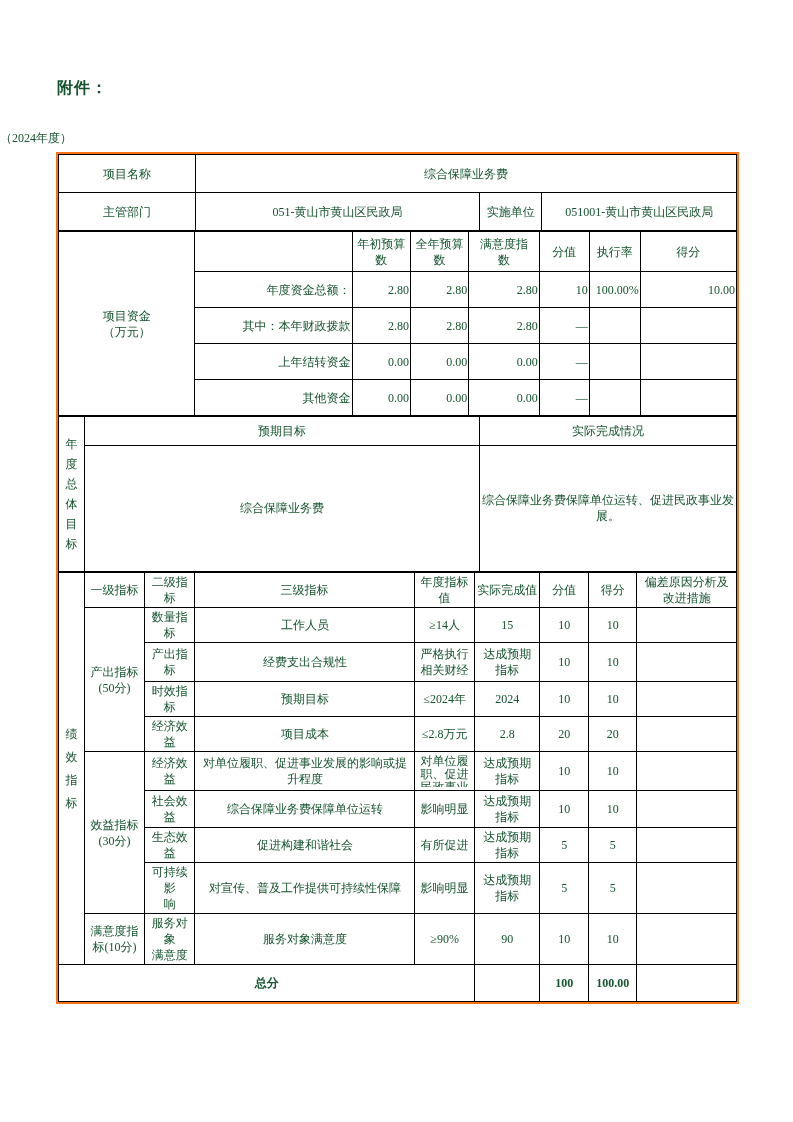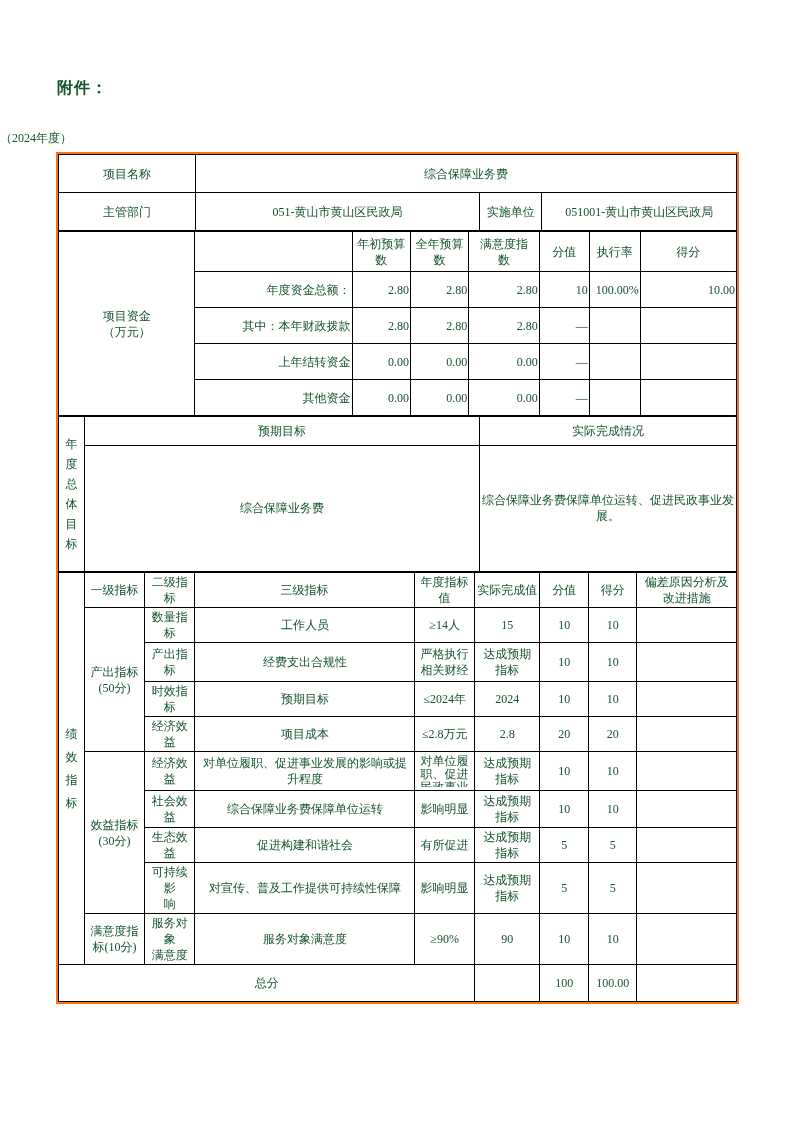--- a/index.html
+++ b/index.html
@@ -20,21 +20,21 @@
     position:absolute; left:56px; top:152px; width:679px;
     border:2px solid #f97316;
   }
   table { border-collapse:collapse; table-layout:fixed; width:100%; }
   td {
     border:1px solid #000; font-size:12px; line-height:16px;
     text-align:center; vertical-align:middle; padding:1px;
     white-space:pre-line; overflow:hidden; word-break:break-all;
   }
   .left { text-align:center; padding-left:2px; }
-  .bold { font-weight:normal; }
+  .bold { font-weight:bold; }
   .vert div { width:13px; margin:16px auto; line-height:20px; }
   .vert4 div { line-height:23px; }
   .clip { height:32px; overflow:hidden; line-height:13px; }
   
   tr.h35 td { height:35px; } tr.h37 td { height:37px; }
   tr.h33 td { height:33px;text-align:right; } tr.h21 td { height:21px; }
   tr.h102 td { height:102px; } tr.h32 td { height:32px; }
   tr.h31 td { height:31px; } tr.h36 td { height:36px; }
   tr.h29 td { height:29px; } tr.h34 td { height:34px; }
 </style>

